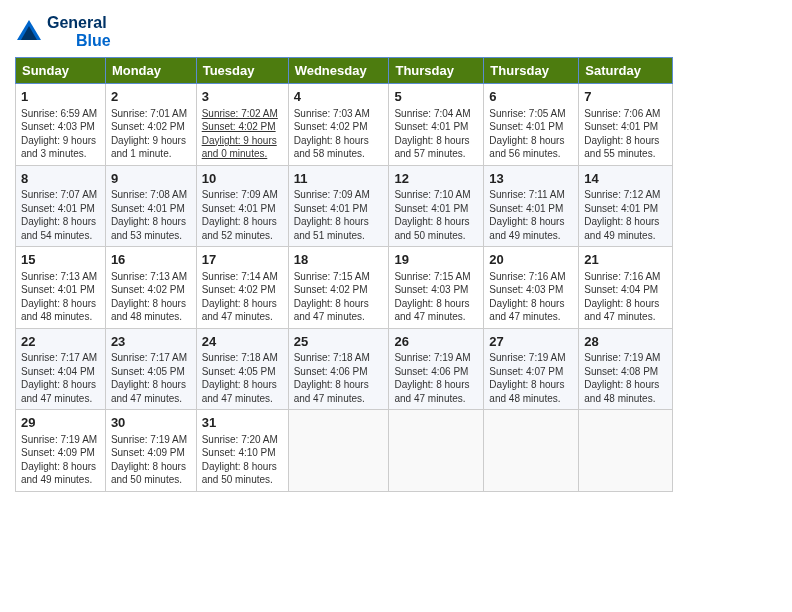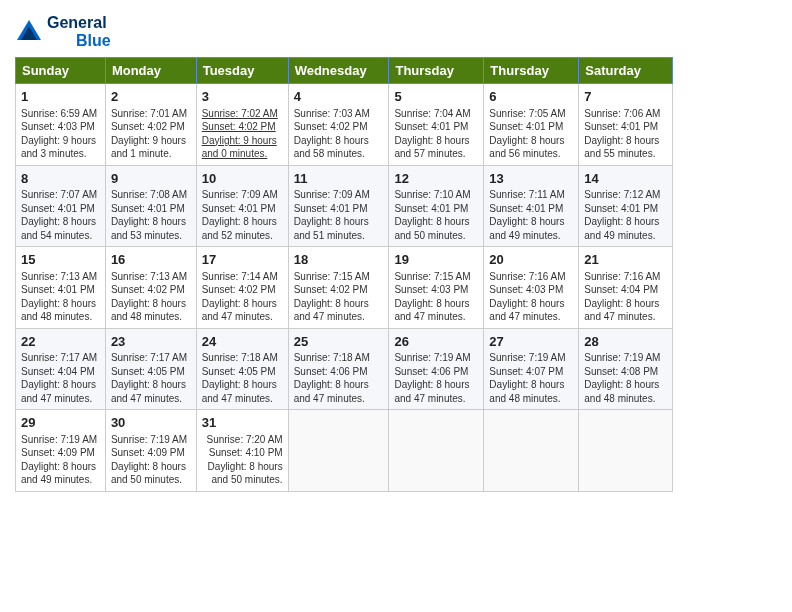--- a/index.html
+++ b/index.html
@@ -330,21 +330,21 @@
           </td>
           <td>
             <span class="day-num">30</span>
             <div class="day-info" style="white-space: pre-line;">Sunrise: 7:19 AM
 Sunset: 4:09 PM
 Daylight: 8 hours
 and 50 minutes.</div>
           </td>
           <td>
             <span class="day-num">31</span>
-            <div class="day-info" style="white-space: pre-line; text-align: right;">Sunrise: 7:20 AM
+            <div class="day-info" style="white-space: pre-line;">Sunrise: 7:20 AM
 Sunset: 4:10 PM
 Daylight: 8 hours
 and 50 minutes.</div>
           </td>
           <td class="empty-cell"></td>
           <td class="empty-cell"></td>
           <td class="empty-cell"></td>
           <td class="empty-cell"></td>
         </tr>
       </tbody>

